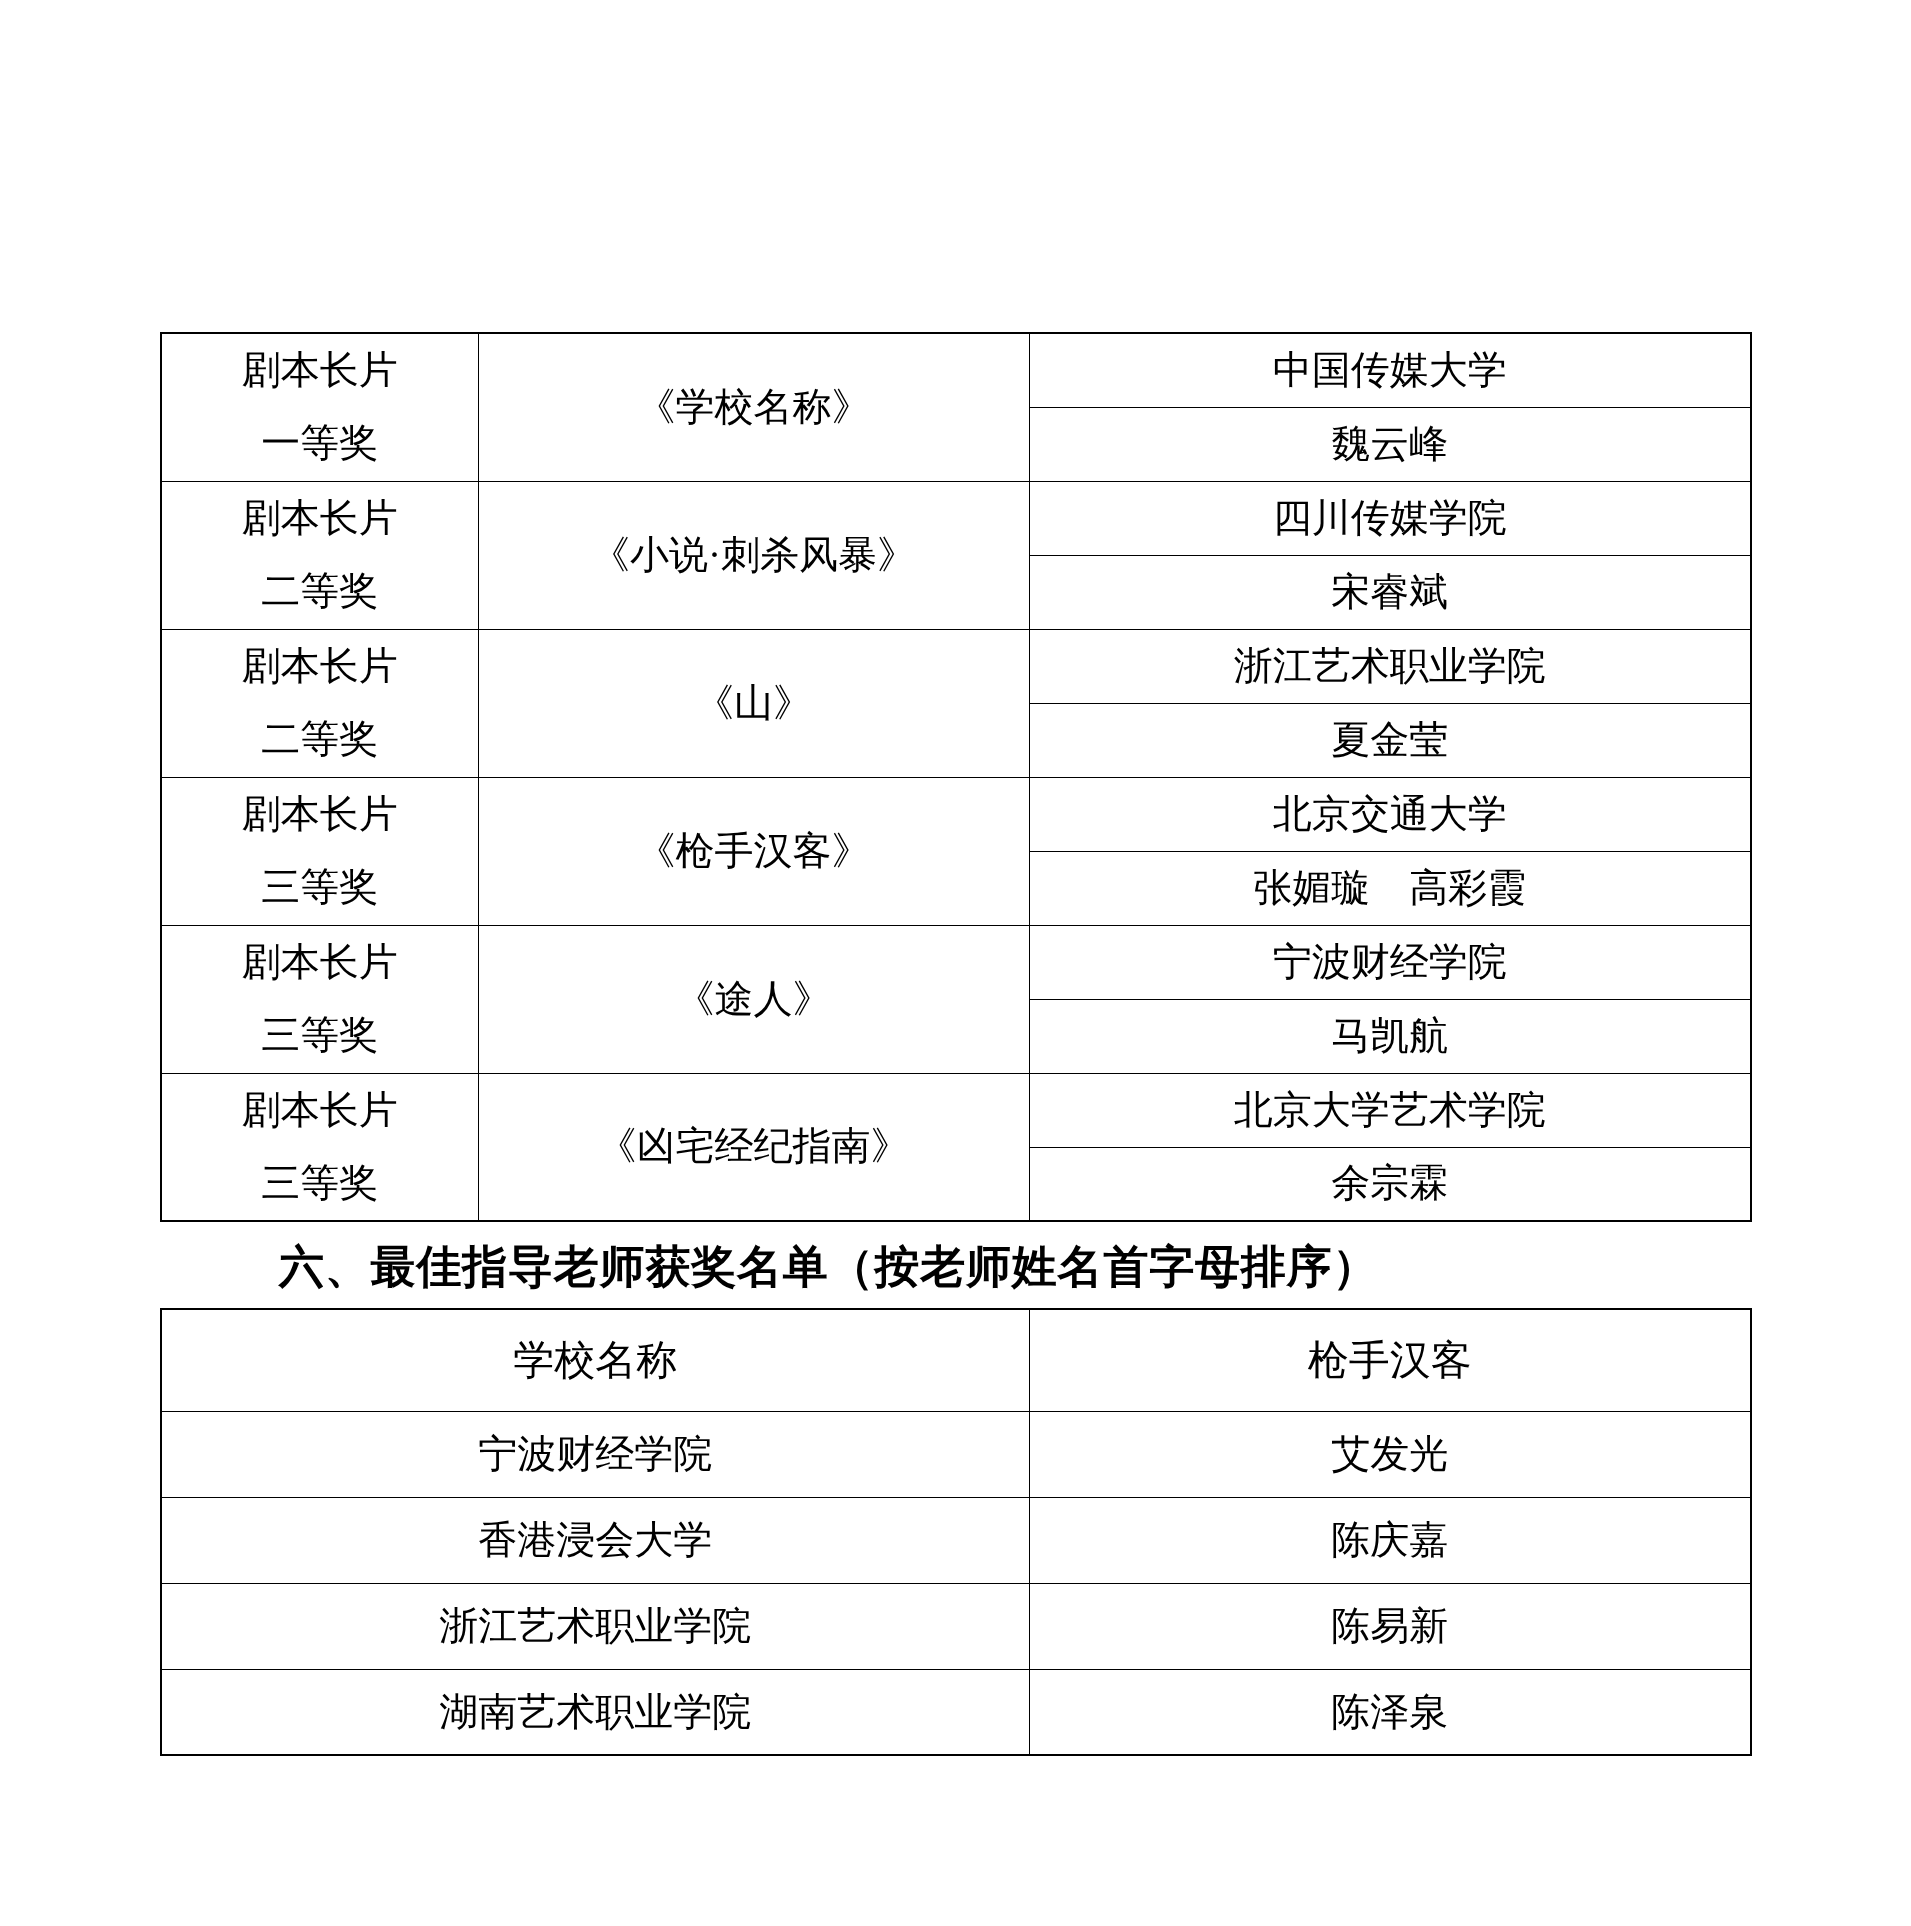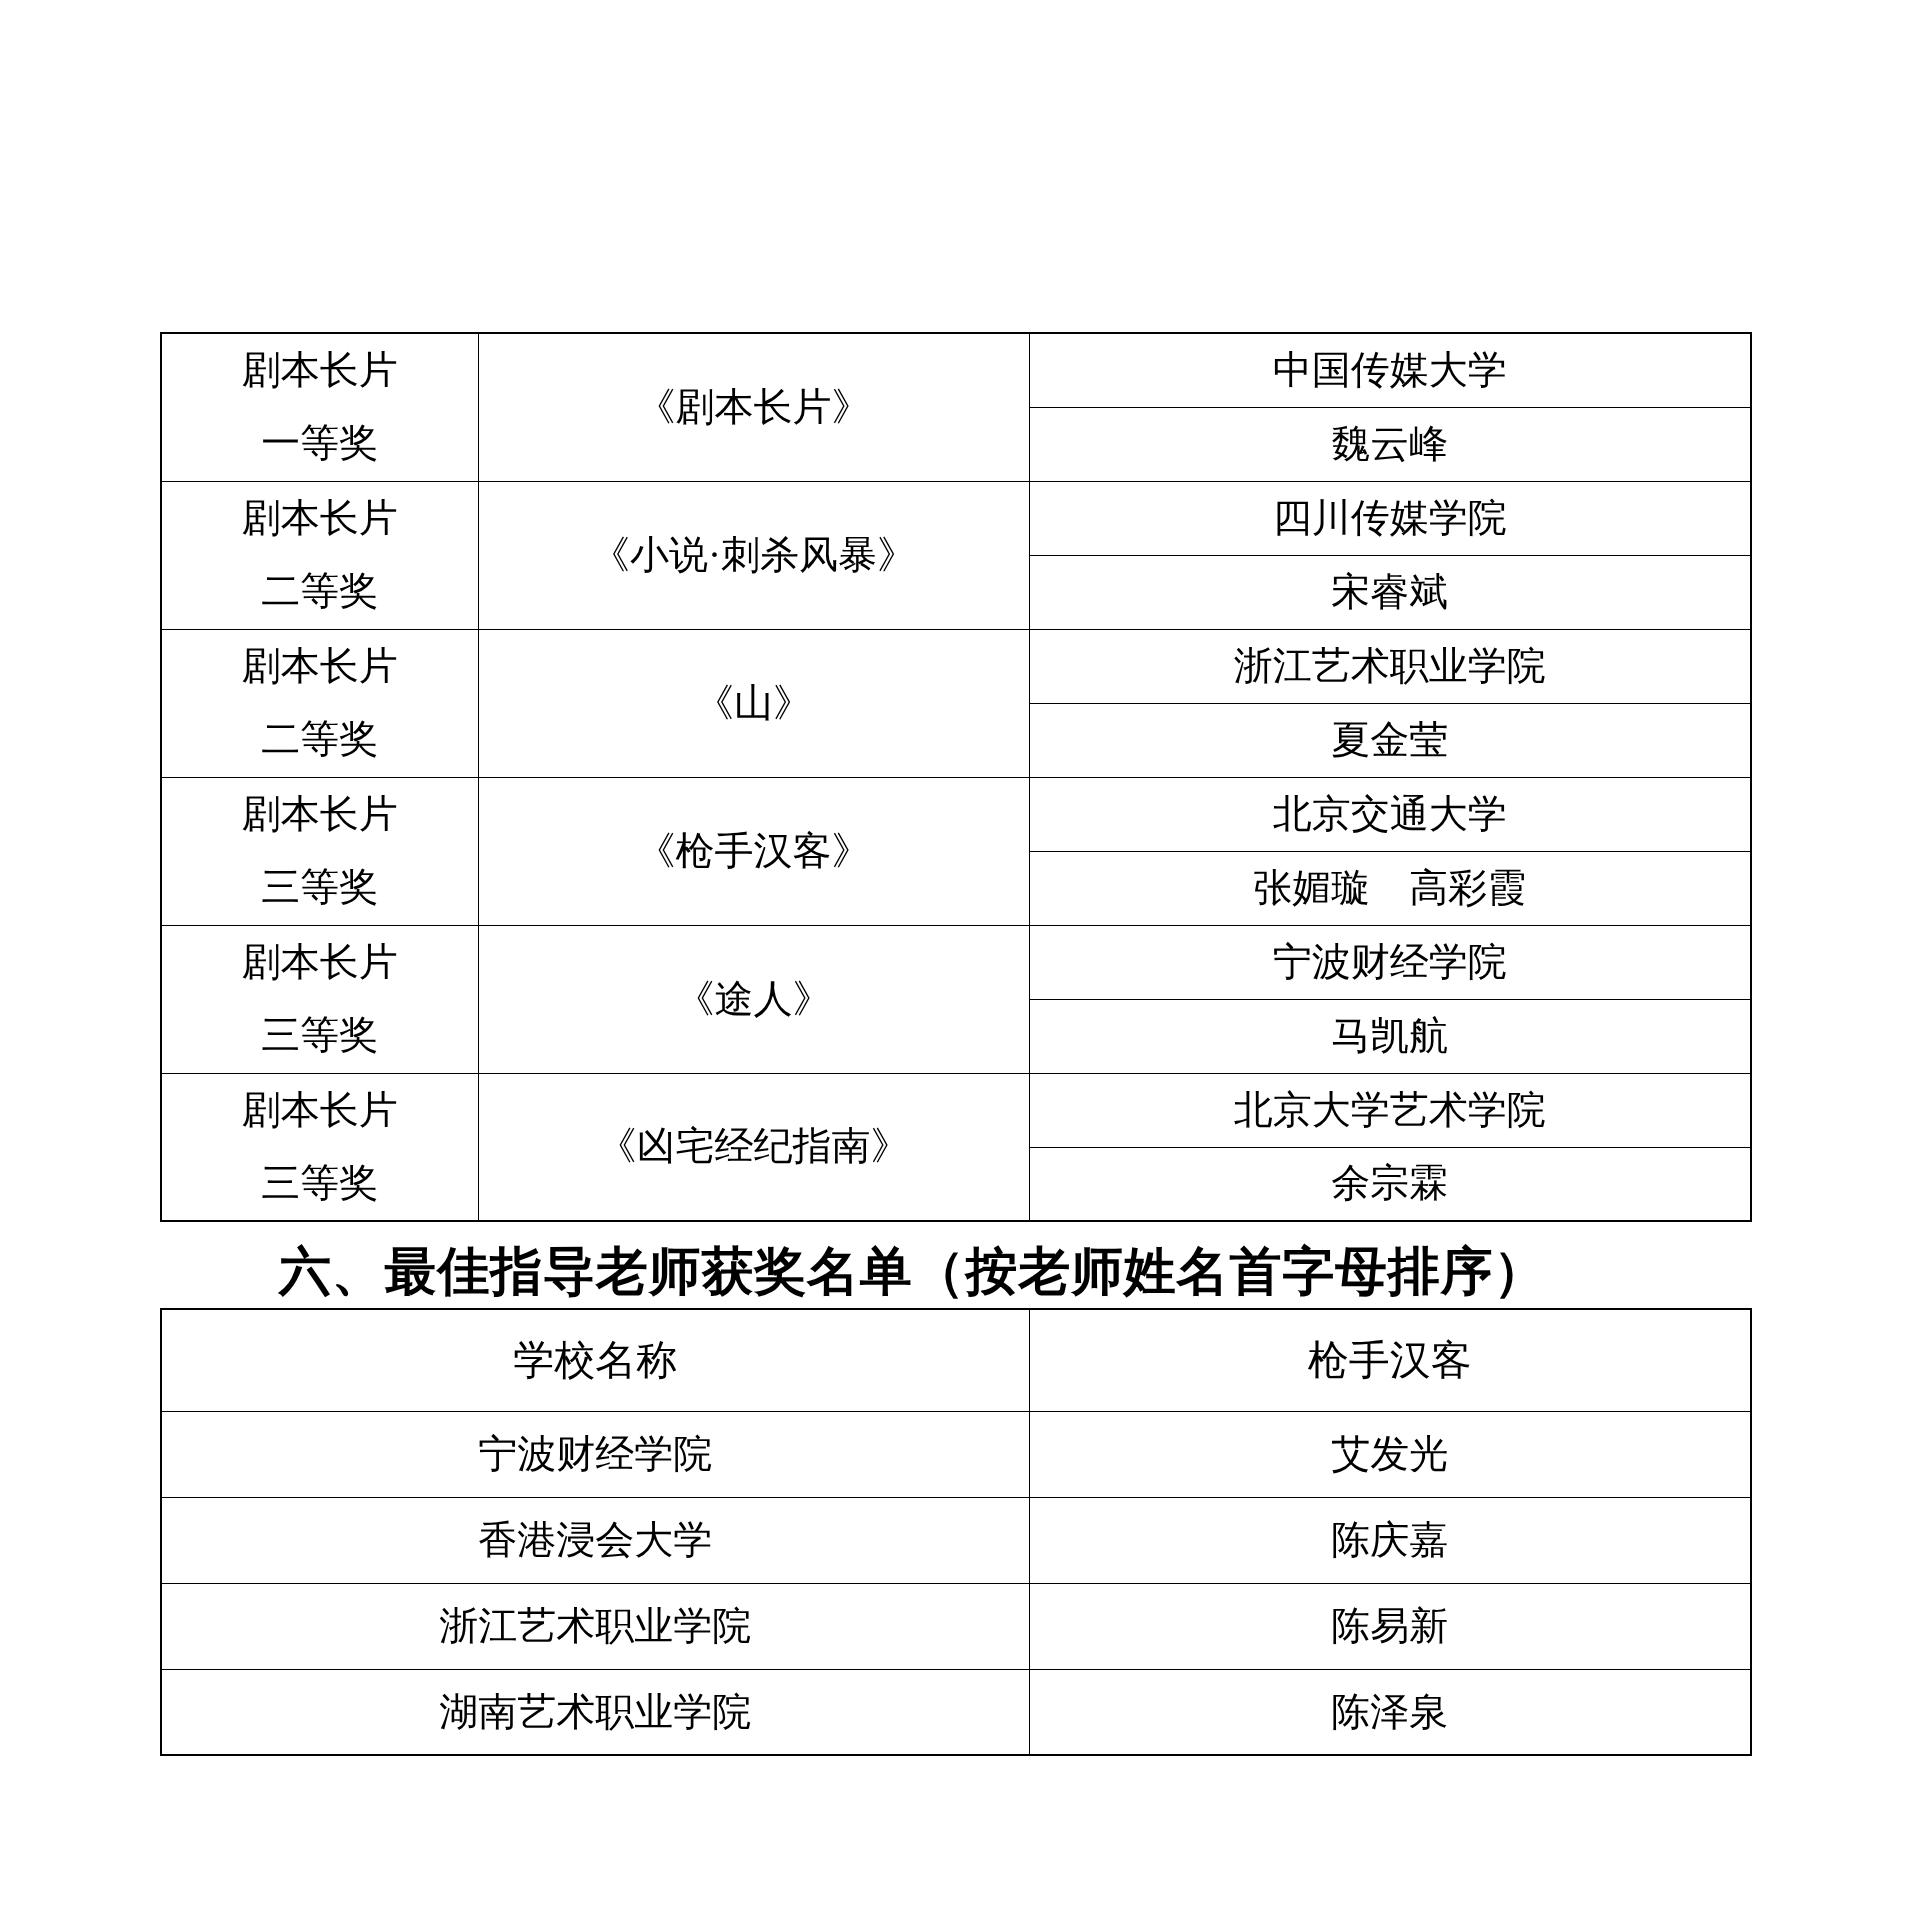--- a/index.html
+++ b/index.html
@@ -52,21 +52,21 @@
     font-weight: normal;
     font-family: "Liberation Sans", sans-serif;
   }
   .t2 td { font-size: 39px; }
 
   
   .section-heading {
     position: absolute;
     left: 279px;
     top: 1237px;
-    font-size: 52px;
+    font-size: 45px;
     font-weight: bold;
     font-family: "Liberation Sans", sans-serif;
     white-space: nowrap;
     letter-spacing: 0.8px;
   }
 </style>
 </head>
 <body>
 
 <div id="page">
@@ -79,21 +79,21 @@
       </colgroup>
 
     <tbody>
         <tr>
       <td rowspan="2">
         <div class="cat-inner">
           <div>剧本长片</div>
           <div>一等奖</div>
         </div>
       </td>
-      <td rowspan="2">《剧本长片》</td>
+      <td rowspan="2">《学校名称》</td>
       <td>中国传媒大学</td>
     </tr>
     <tr>
       <td>魏云峰</td>
     </tr>
 
     <tr>
       <td rowspan="2">
         <div class="cat-inner">
           <div>剧本长片</div>

